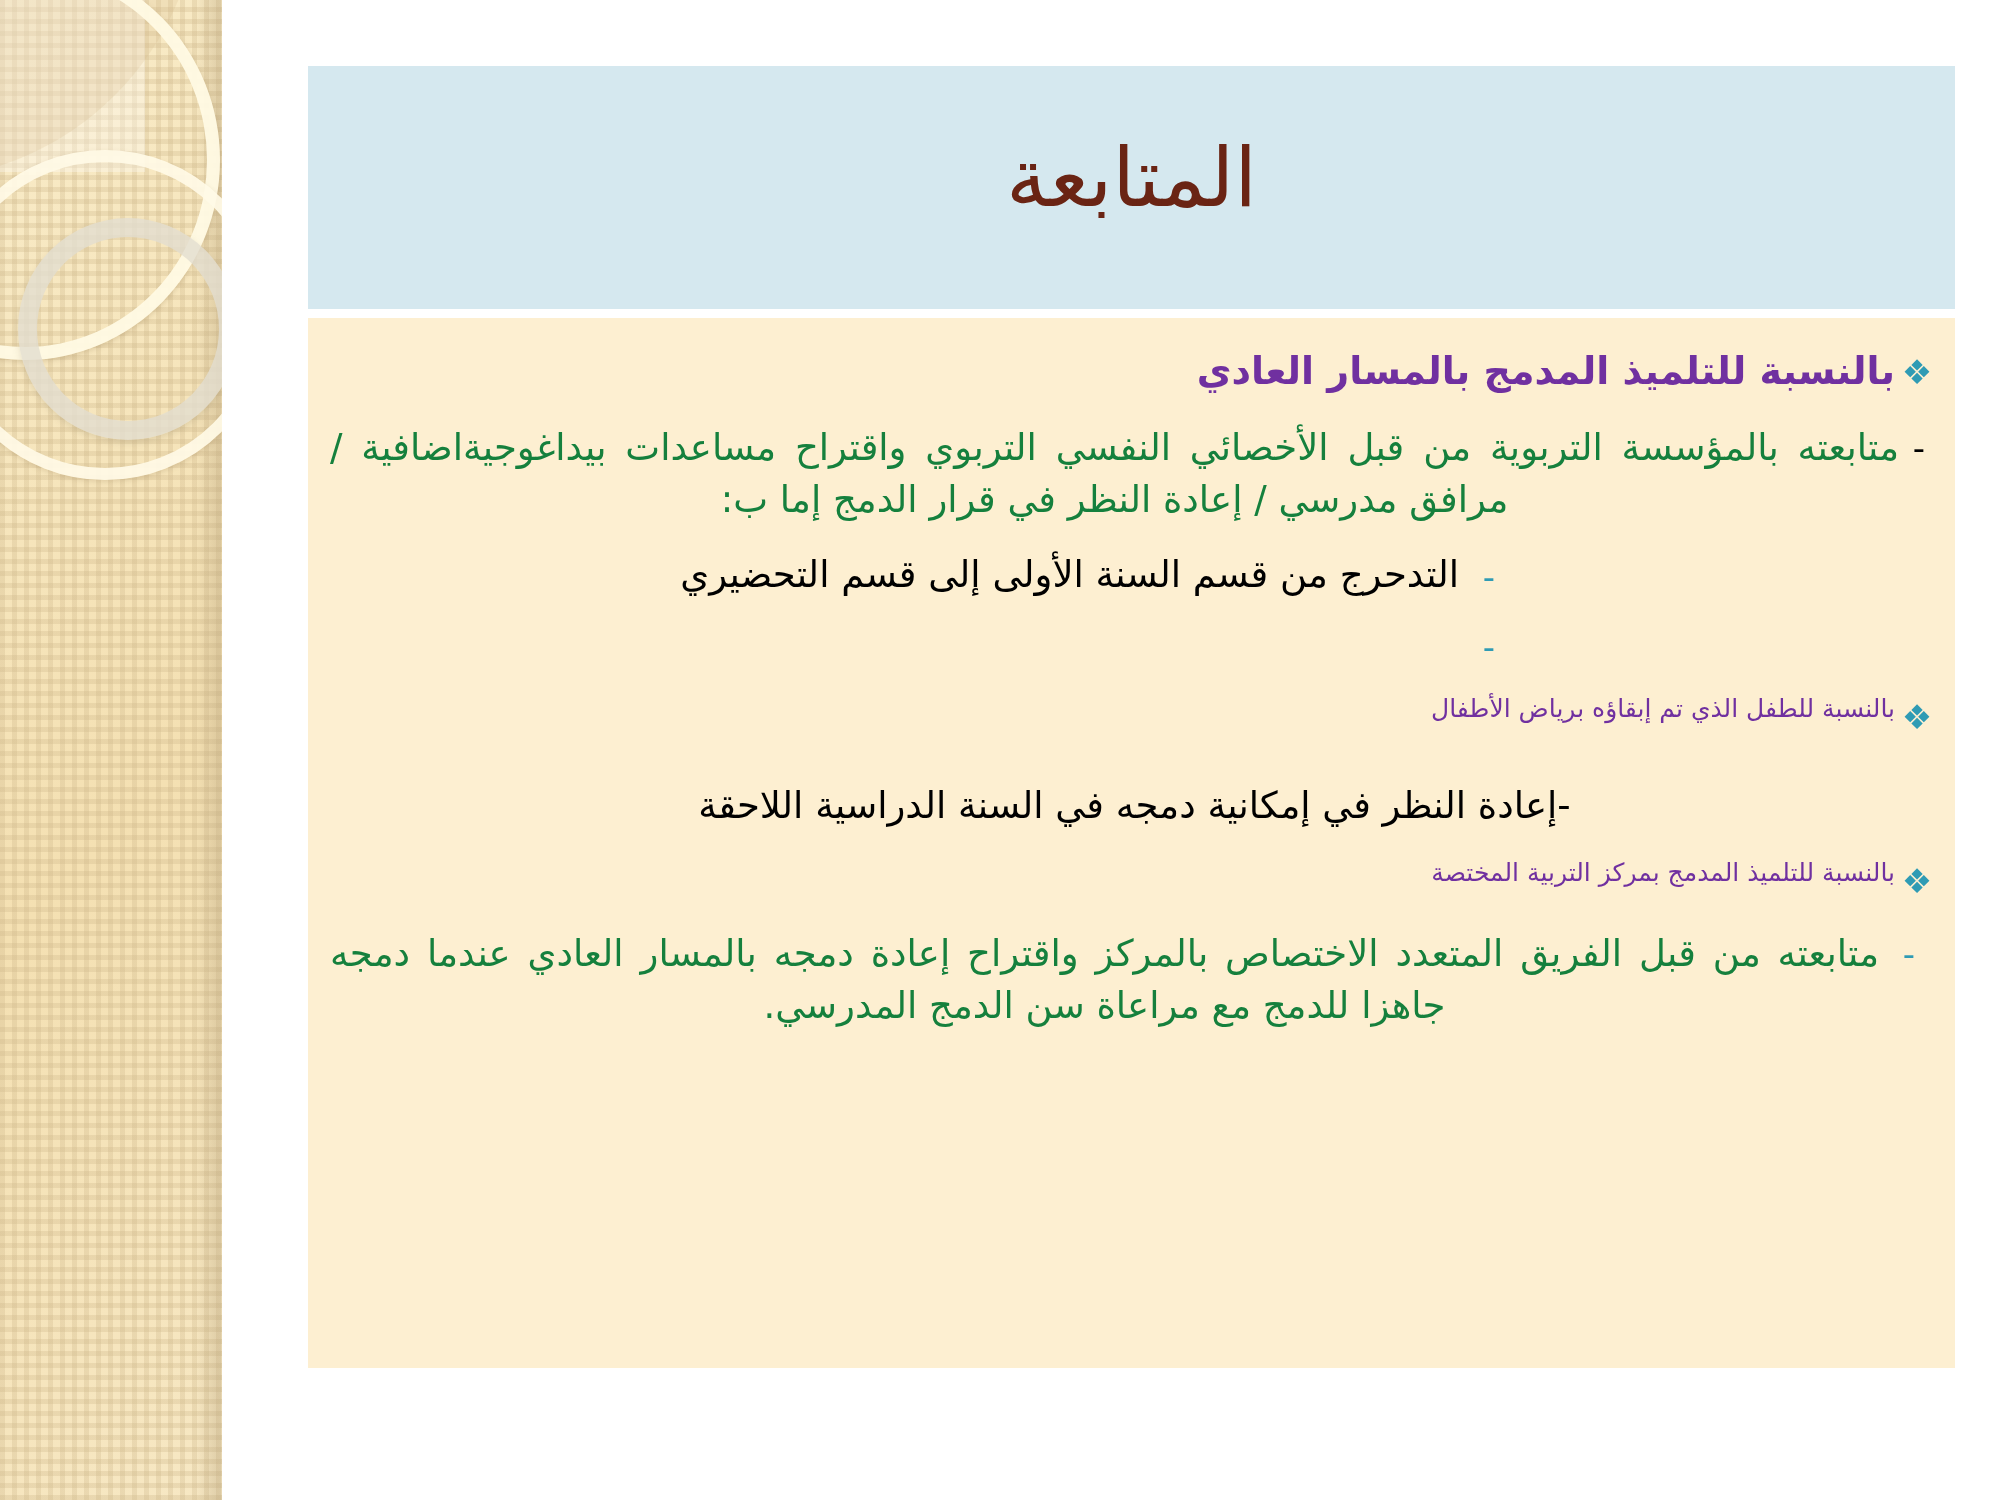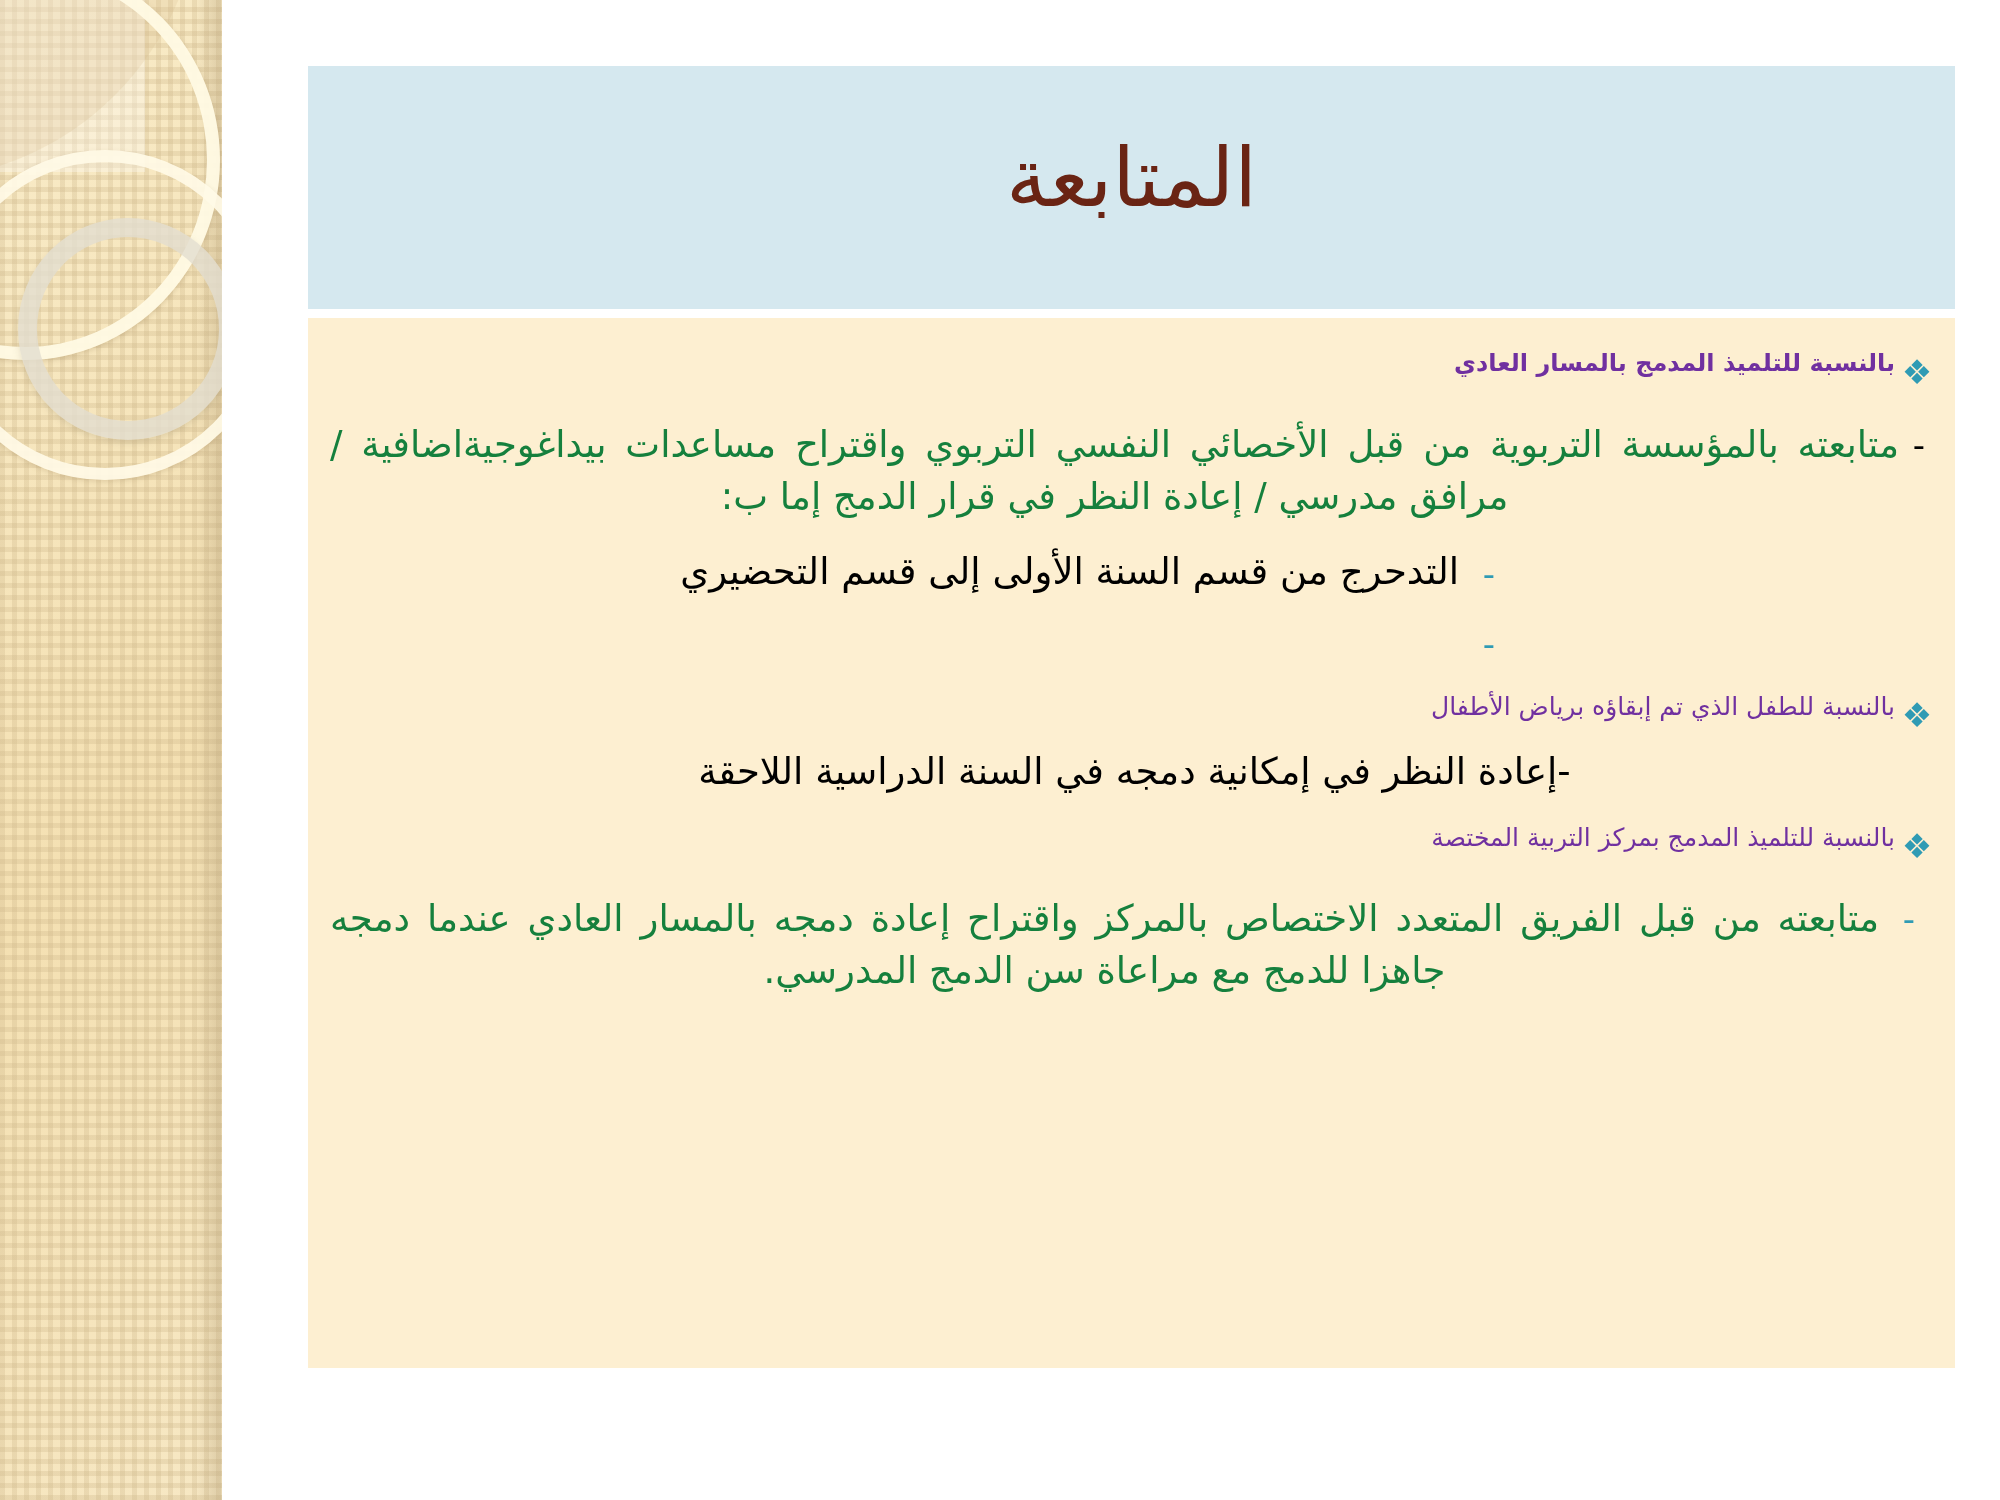--- a/index.html
+++ b/index.html
@@ -145,21 +145,21 @@
     color: #000000;
     padding-top: 6px;
   }
   .rowtext {
     flex: 1 1 auto;
   }
 
   .heading-purple-bold {
     color: #7030a0;
     font-weight: bold;
-    font-size: 24px;
+    font-size: 38px;
     line-height: 1.25;
     text-align: right;
   }
   .heading-purple {
     color: #7030a0;
     font-weight: normal;
     font-size: 25px;
     line-height: 1.25;
     text-align: right;
   }
@@ -186,21 +186,21 @@
     padding-right: 420px;
   }
   .centerish {
     text-align: center;
   }
   .sp-a { margin-top: 2px; }
   .sp-b { margin-top: 26px; }
   .sp-c { margin-top: 24px; }
   .sp-d { margin-top: 22px; }
   .sp-e { margin-top: 26px; }
-  .sp-f { margin-top: 10px; }
+  .sp-f { margin-top: 42px; }
   .sp-g { margin-top: 24px; }
   .sp-h { margin-top: 26px; }
 </style>
 </head>
 <body>
 
 <div class="slide">
 
   <div class="sidebar">
     <div class="sidebar-lighttop"></div>

